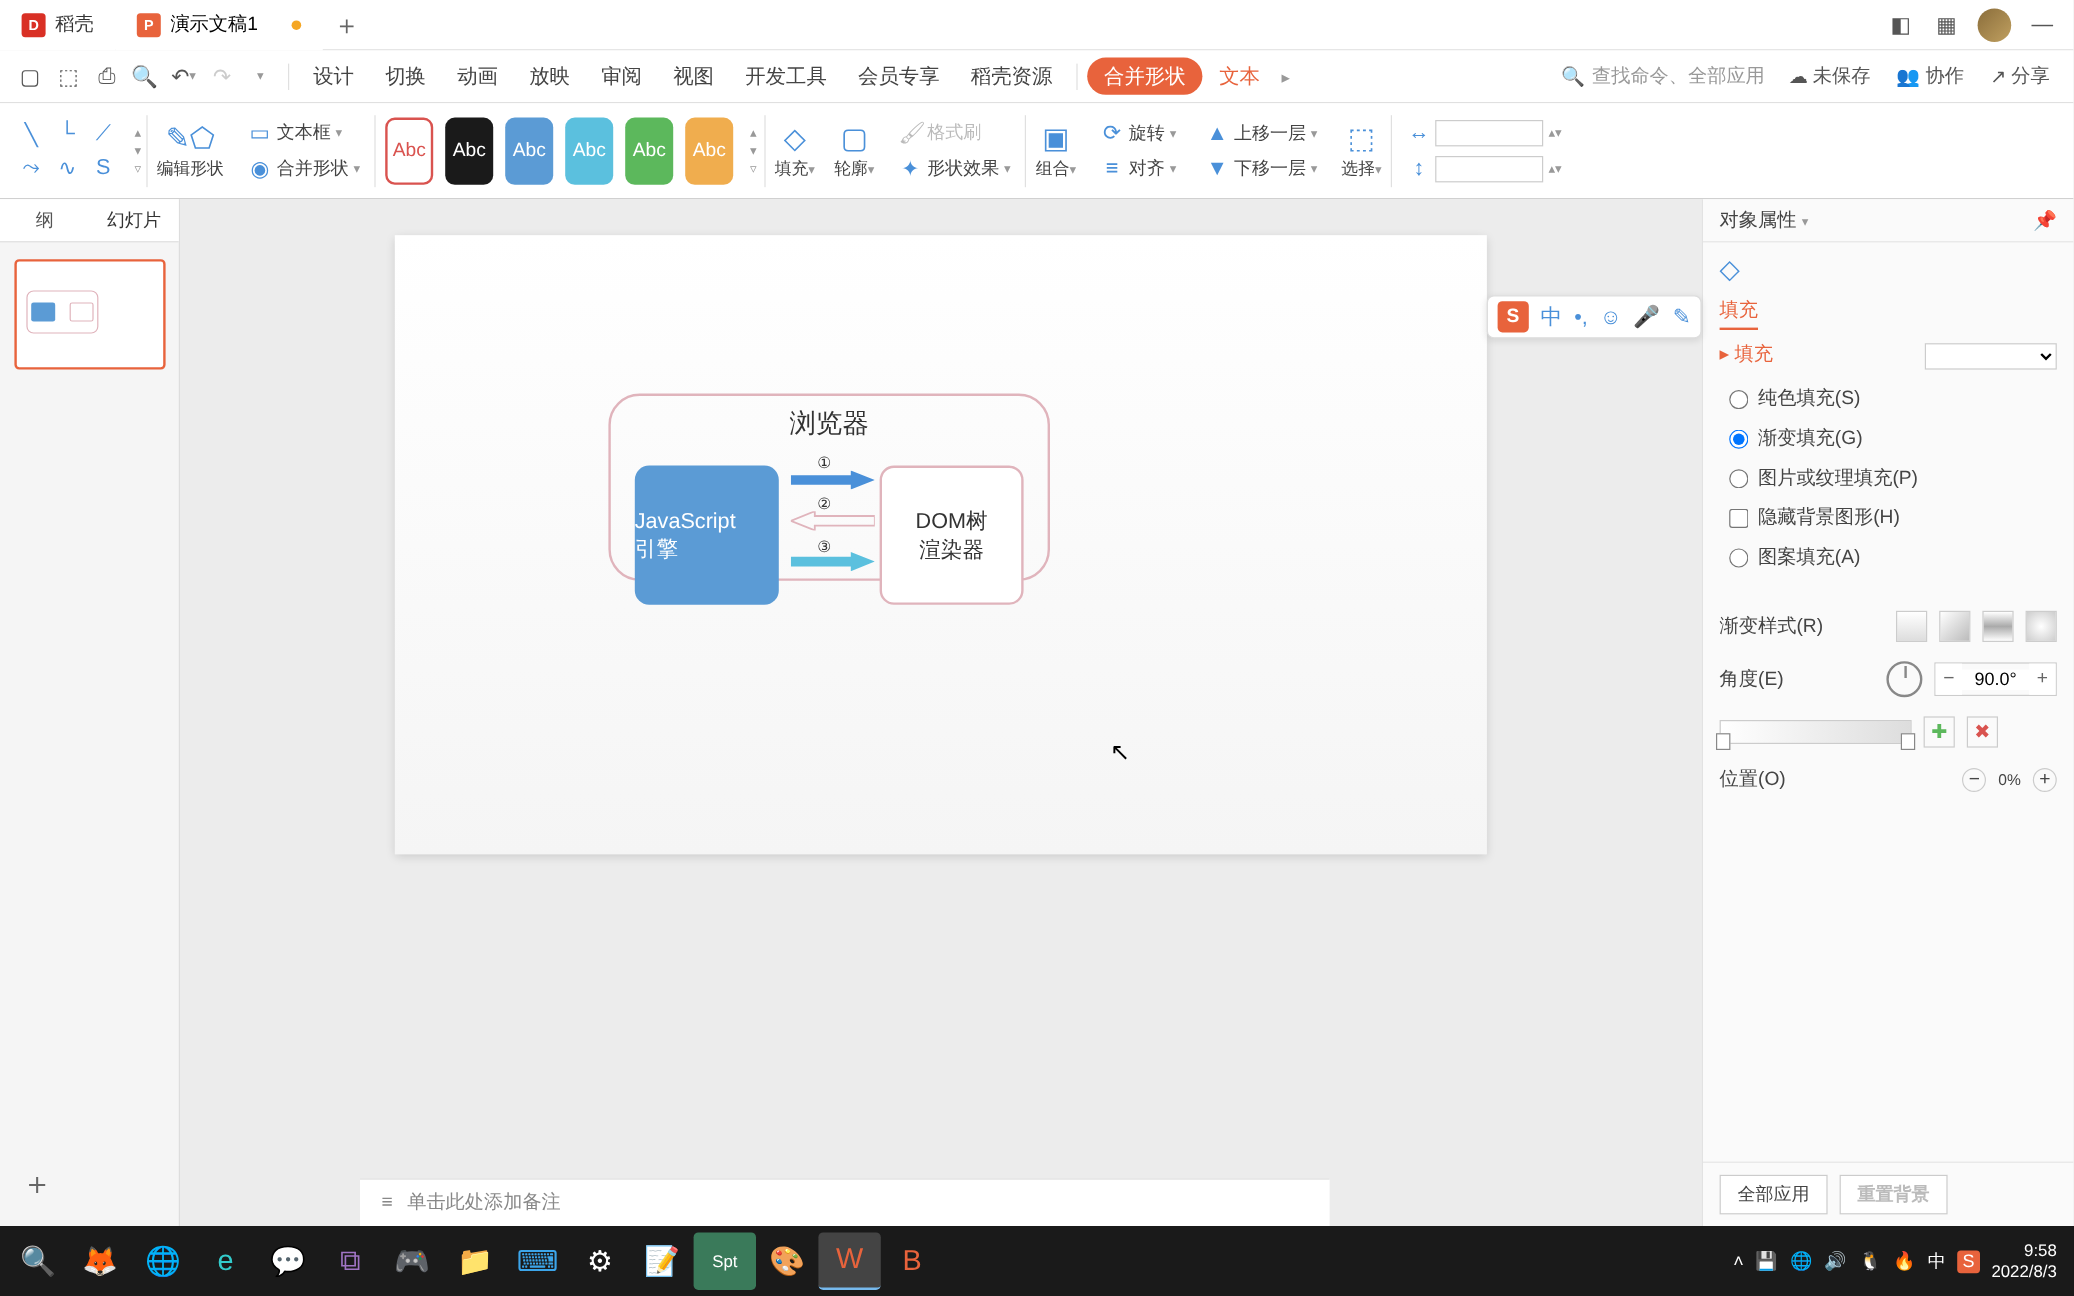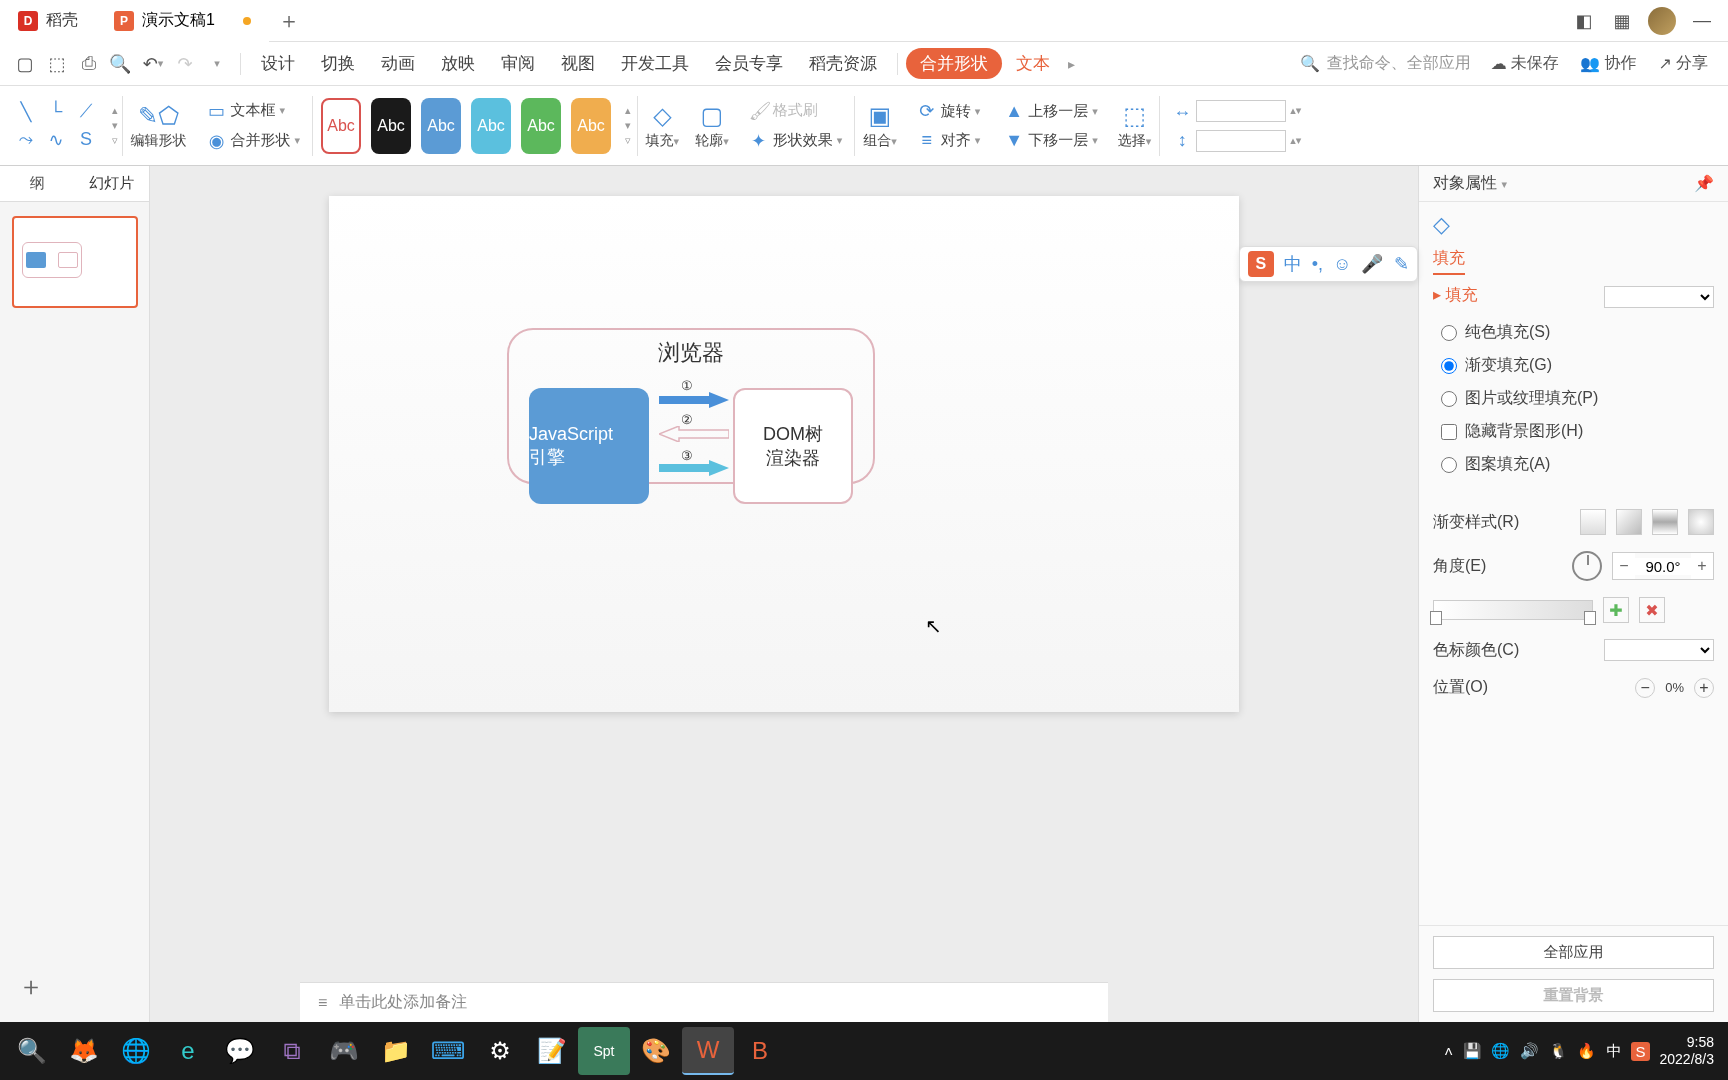--- a/index.html
+++ b/index.html
@@ -99,21 +99,21 @@
 .gs2 { background: linear-gradient(135deg,#fff,#bbb); }
 .gs3 { background: linear-gradient(#fff,#aaa,#fff); }
 .gs4 { background: radial-gradient(#fff,#ccc); }
 .angle-dial { width: 30px; height: 30px; border: 2px solid #888; border-radius: 50%; position: relative; }
 .angle-dial::after { content: ""; position: absolute; left: 50%; top: 2px; width: 2px; height: 10px; background: #888; }
 .spinner { display: flex; align-items: center; border: 1px solid #ccc; height: 28px; }
 .spinner button { width: 22px; height: 26px; border: none; background: #fff; color: #666; font-size: 16px; }
 .spinner input { width: 56px; border: none; text-align: center; font-size: 15px; }
 .grad-slider { width: 160px; height: 20px; background: linear-gradient(90deg,#fff,#ddd); border: 1px solid #ccc; position: relative; }
 .grad-stop { position: absolute; bottom: -6px; width: 12px; height: 14px; background: #fff; border: 1px solid #888; }
-.rp-footer { margin-top: auto; padding: 10px 14px; display: flex; gap: 10px; border-top: 1px solid #e5e5e5; flex-direction: column; }
+.rp-footer { margin-top: auto; padding: 10px 14px; display: flex; gap: 10px; border-top: 1px solid #e5e5e5; }
 .rp-btn { padding: 6px 14px; border: 1px solid #ccc; background: #fff; font-size: 15px; color: #444; }
 .rp-btn.disabled { color: #bbb; font-weight: bold; }
 
 
 .ime-bar { position: absolute; right: 310px; top: 246px; display: flex; align-items: center; gap: 10px; background: #fff; padding: 4px 8px; border: 1px solid #ddd; border-radius: 6px; box-shadow: 0 2px 6px rgba(0,0,0,0.1); }
 .ime-logo { width: 26px; height: 26px; background: #e8633c; border-radius: 4px; color: #fff; display: flex; align-items: center; justify-content: center; font-weight: bold; }
 .ime-item { color: #4a90d9; font-size: 18px; }
 .status-row { position: absolute; left: 0; right: 0; bottom: 0; transform: translateY(100%); height: 38px; background: #fff; border-top: 1px solid #ddd; display: flex; align-items: center; padding: 0 14px; font-size: 15px; color: #555; gap: 16px; }
 .status-row { position: fixed; bottom: 58px; left: 0; right: 0; }
 .status-spacer { flex: 1; }
@@ -436,25 +436,20 @@
           <button>+</button>
         </div>
       </div>
       <div class="rp-row">
         <div class="grad-slider">
           <div class="grad-stop" style="left:-4px"></div>
           <div class="grad-stop" style="right:-4px"></div>
         </div>
         <div style="width:26px;height:26px;border:1px solid #ccc;display:flex;align-items:center;justify-content:center;color:#5cb85c">✚</div>
         <div style="width:26px;height:26px;border:1px solid #ccc;display:flex;align-items:center;justify-content:center;color:#d9534f">✖</div>
-      </div>
-      <div class="rp-row">
-        <span>色标颜色(C)</span>
-        <div style="flex:1"></div>
-        <select class="tiny"></select>
       </div>
       <div class="rp-row">
         <span>位置(O)</span>
         <div style="flex:1"></div>
         <span style="border:1px solid #ccc;width:20px;height:20px;border-radius:50%;display:flex;align-items:center;justify-content:center">−</span>
         <span style="font-size:13px">0%</span>
         <span style="border:1px solid #ccc;width:20px;height:20px;border-radius:50%;display:flex;align-items:center;justify-content:center">+</span>
       </div>
     </div>
     <div class="rp-footer">

